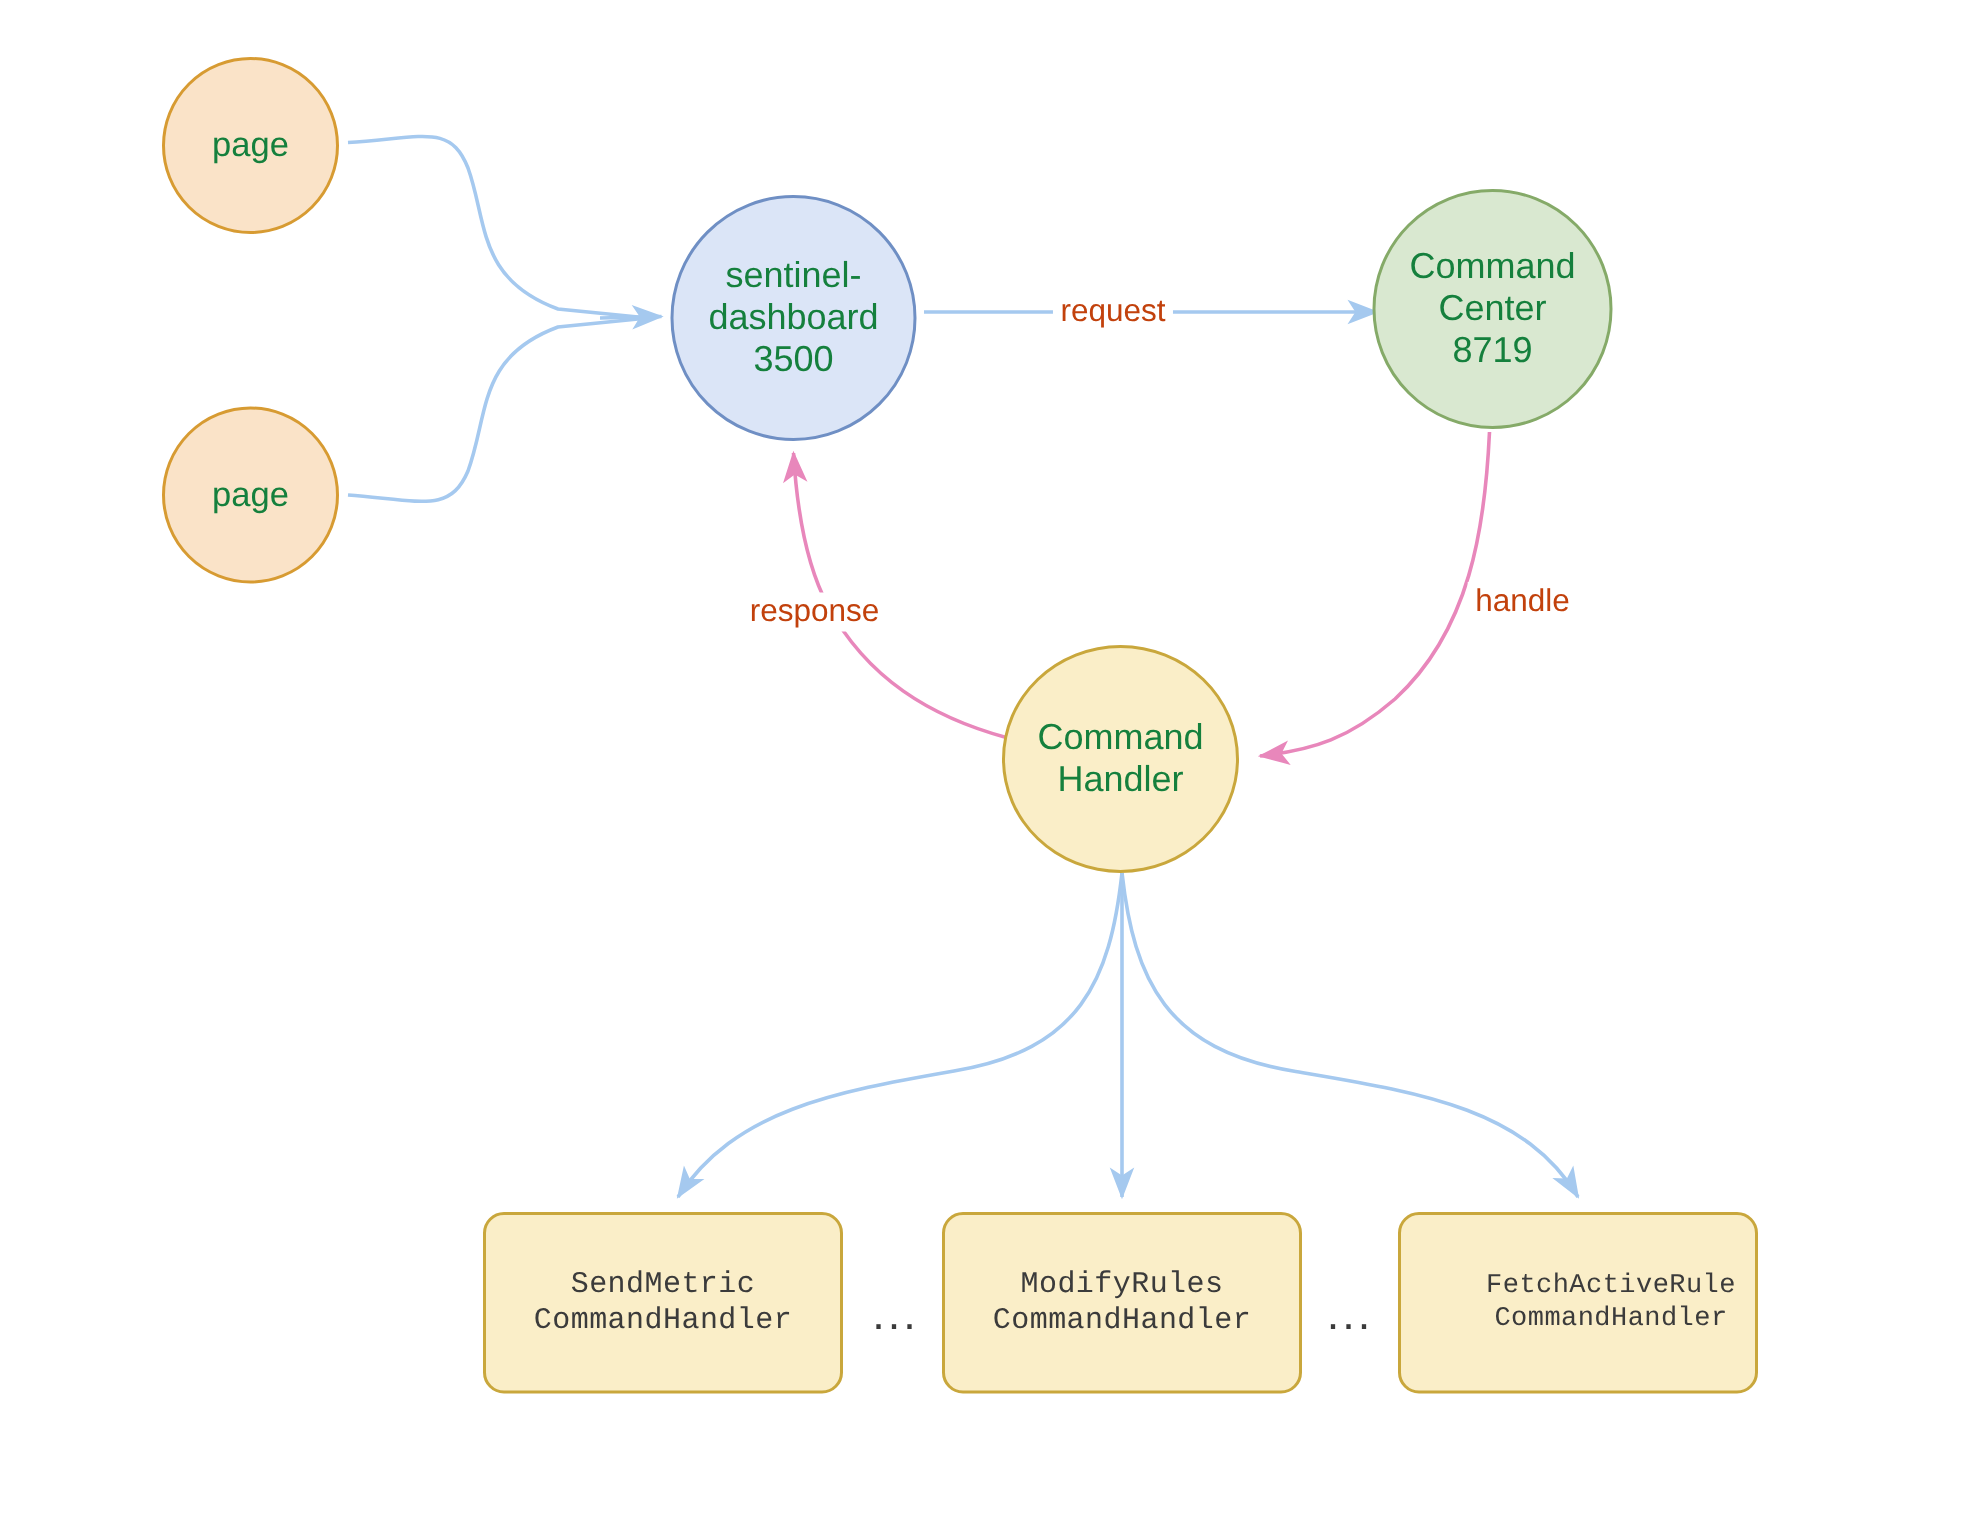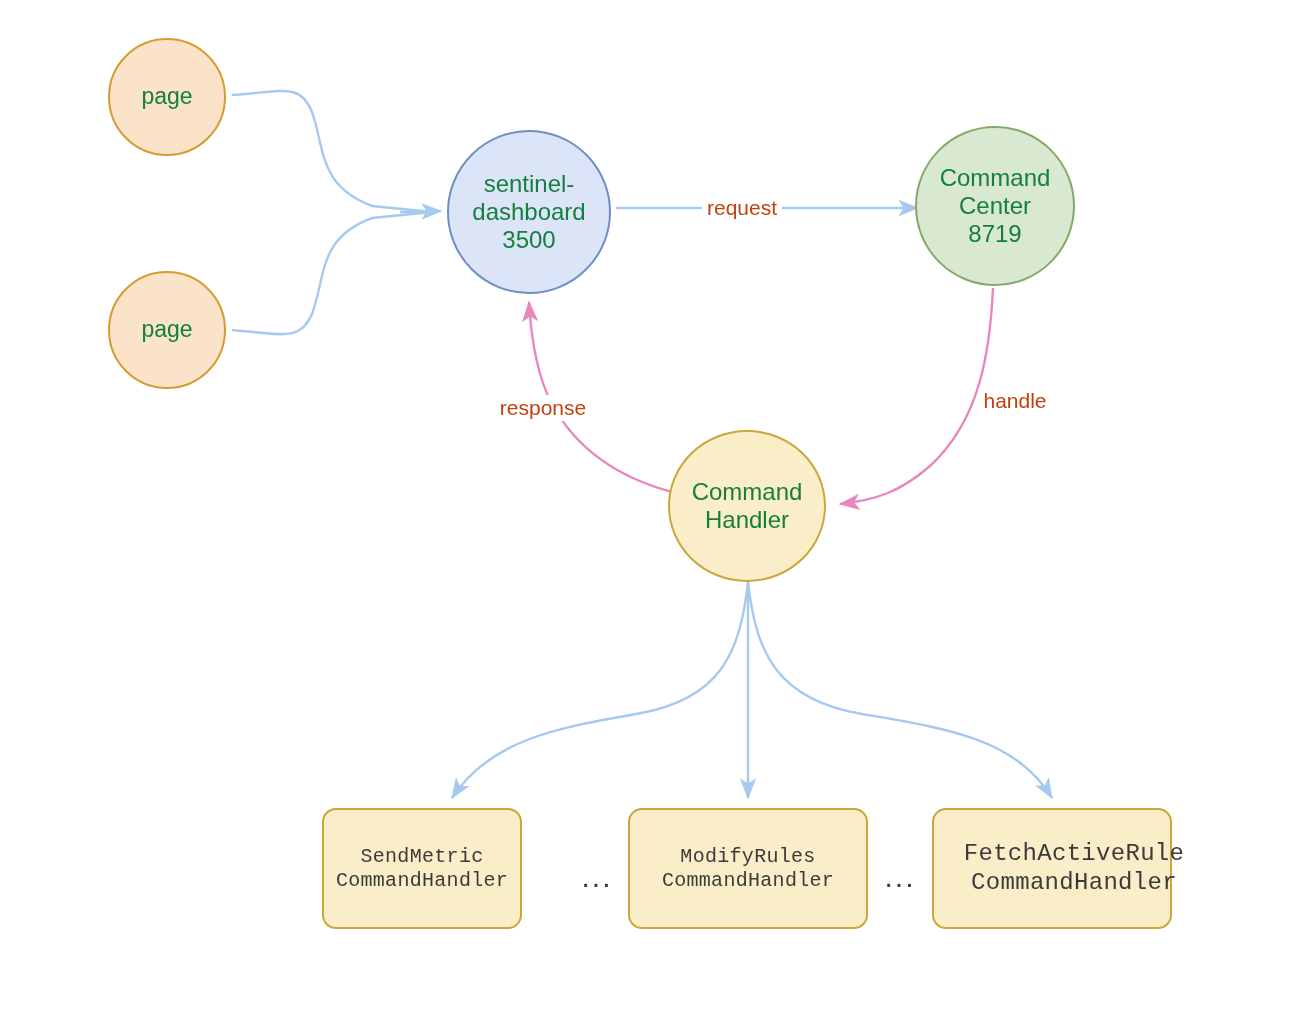--- a/index.html
+++ b/index.html
@@ -132,36 +132,36 @@
     <span class="node-label label-sans" style="font-size:24px;">Command
 Center
 8719</span>
   </div>
 
   <div class="node node-circle" style="left:668px; top:430px; width:158px; height:152px; background:#faeec8; border-color:#c9a73c;">
     <span class="node-label label-sans" style="font-size:24px;">Command
 Handler</span>
   </div>
 
-  <div class="node node-box" style="left:322px; top:808px; width:200px; height:121px; background:#faeec8; border-color:#c9a73c;">
+  <div class="node node-box" style="left:322px; top:808px; width:240px; height:121px; background:#faeec8; border-color:#c9a73c;">
     <span class="node-label label-mono" style="font-size:20px;">SendMetric
 CommandHandler</span>
   </div>
 
   <div class="ellipsis" style="left:597px; top:877px;">...</div>
 
   <div class="node node-box" style="left:628px; top:808px; width:240px; height:121px; background:#faeec8; border-color:#c9a73c;">
     <span class="node-label label-mono" style="font-size:20px;">ModifyRules
 CommandHandler</span>
   </div>
 
   <div class="ellipsis" style="left:900px; top:877px;">...</div>
 
   <div class="node node-box" style="left:932px; top:808px; width:240px; height:121px; background:#faeec8; border-color:#c9a73c;">
-    <span class="node-label label-mono" style="font-size:24px;margin-left:44px;">FetchActiveRule
+    <span class="node-label label-mono" style="font-size:18px;margin-left:44px;">FetchActiveRule
 CommandHandler</span>
   </div>
 
   <div class="edge-label" style="left:742px; top:208px;">request</div>
 
   <div class="edge-label" style="left:979px; top:401px;margin-left:36px;">handle</div>
 
   <div class="edge-label" style="left:543px; top:408px;">response</div>
 
 </div>

